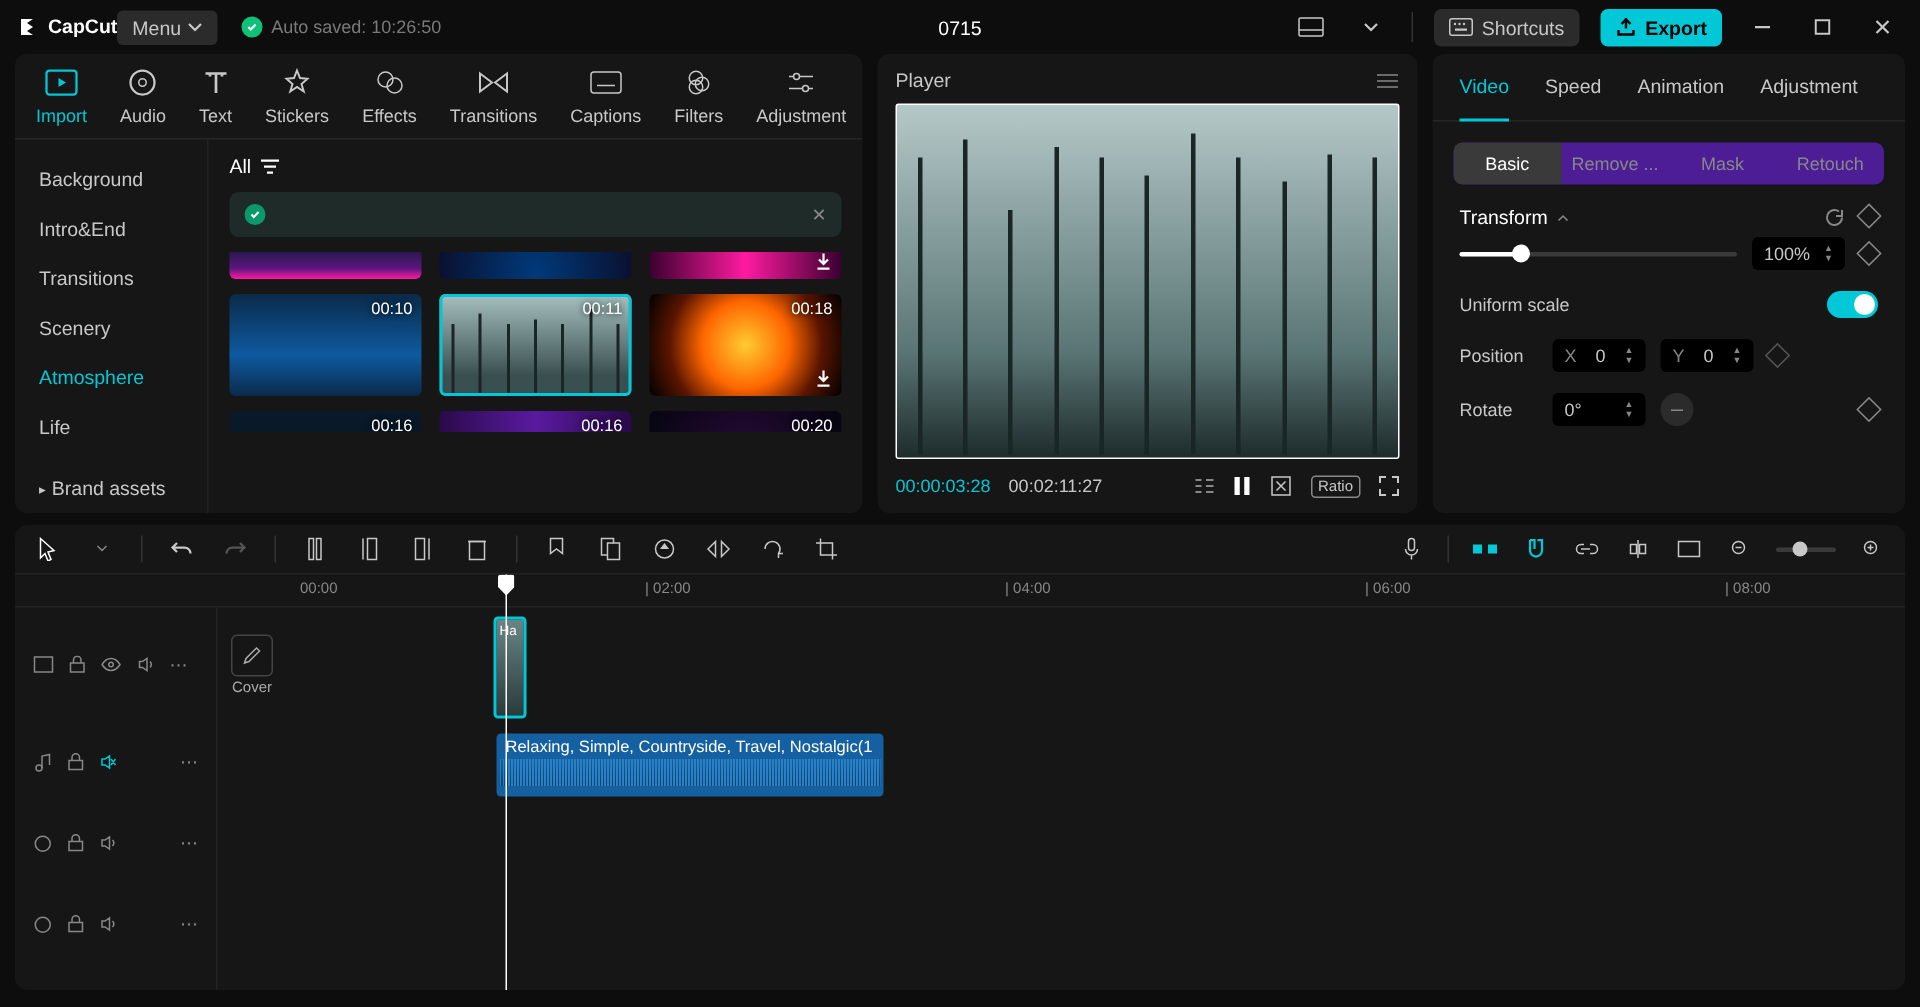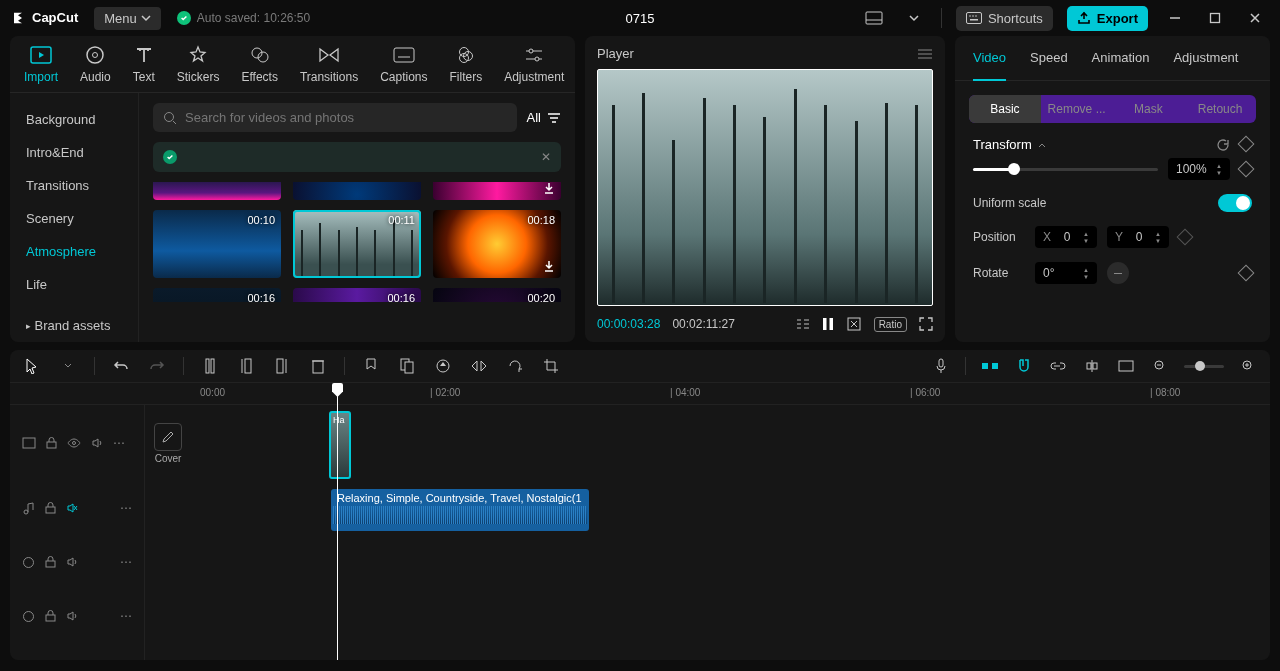--- a/index.html
+++ b/index.html
@@ -1,20 +1,20 @@
 <!DOCTYPE html>
 <html><head>
 <meta charset="utf-8">
 <style>
 * { margin:0; padding:0; box-sizing:border-box; font-family:-apple-system,BlinkMacSystemFont,"Segoe UI",sans-serif; }
 body { background:#0d0d0d; color:#c8c8c8; width:1280px; height:671px; overflow:hidden; font-size:13px; }
 .titlebar { height:36px; display:flex; align-items:center; padding:0 12px; background:#0d0d0d; }
 .logo { display:flex; gap:4px; font-weight:600; color:#fff; font-size:13px; }
 .logo-icon { width:16px; height:16px; }
-.menu-btn { margin-left:16px; background:#2b2b2b; color:#c8c8c8; padding:4px 10px; border-radius:4px; display:flex; align-items:center; gap:4px; cursor:pointer; }
+.menu-btn { background:#2b2b2b; color:#c8c8c8; padding:4px 10px; border-radius:4px; display:flex; align-items:center; gap:4px; cursor:pointer; }
 .autosave { margin-left:16px; display:flex; align-items:center; gap:6px; color:#7a7a7a; font-size:12px; }
 .check-circle { width:14px; height:14px; border-radius:50%; background:#0ec27a; display:flex; align-items:center; justify-content:center; }
 .title-center { position:absolute; left:50%; transform:translateX(-50%); color:#fff; font-size:13px; }
 .titlebar-right { margin-left:auto; display:flex; align-items:center; gap:14px; }
 .tb-btn { display:flex; align-items:center; gap:6px; background:#2b2b2b; padding:5px 10px; border-radius:5px; color:#c8c8c8; cursor:pointer; }
 .export-btn { background:#00c8d6; color:#000; font-weight:600; }
 .win-btn { width:26px; height:26px; display:flex; align-items:center; justify-content:center; color:#c8c8c8; cursor:pointer; }
 .main { display:flex; height:306px; padding:0 10px; gap:10px; }
 .panel { background:#161616; border-radius:8px; }
 
@@ -277,27 +277,20 @@
         <div class="side-item">Scenery</div>
         <div class="side-item active">Atmosphere</div>
         <div class="side-item">Life</div>
         <div class="side-item brand">
             <span style="font-size:9px">▸</span>
             <span>Brand assets</span>
           </div>
       </div>
       <div class="gallery">
         <div class="search-row">
-          <div class="search-box">
-            <svg width="14" height="14" viewBox="0 0 14 14">
-                <circle cx="6" cy="6" r="4.5" stroke="#888" fill="none"></circle>
-                <line x1="10" y1="10" x2="13" y2="13" stroke="#888"></line>
-              </svg>
-            <input placeholder="Search for videos and photos" style="">
-          </div>
           <div class="filter-btn">
             <span>All</span>
             <svg width="14" height="12" viewBox="0 0 14 12">
                 <path d="M1 2h12M3 6h8M5 10h4" stroke="#fff" stroke-width="1.5"></path>
               </svg>
           </div>
         </div>
         <div class="notice">
           <span class="check-circle" style="background:#0a9a6a">
               <svg width="8" height="8" viewBox="0 0 10 10">

